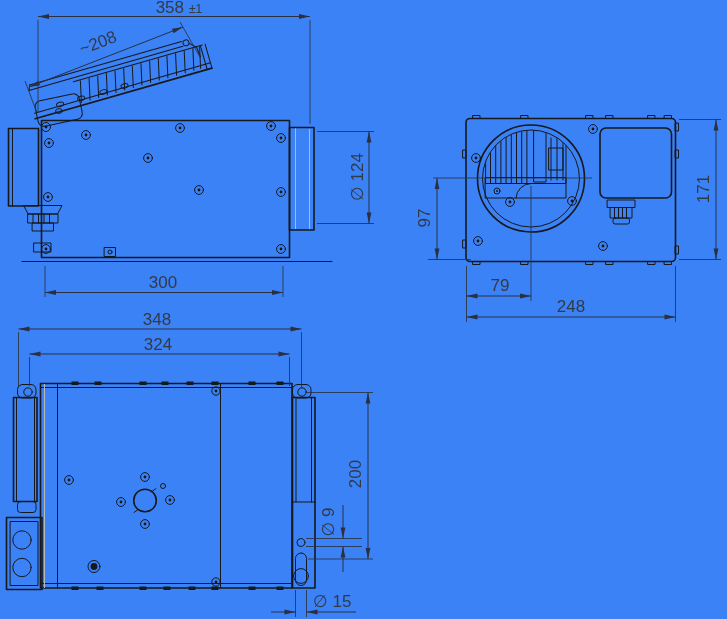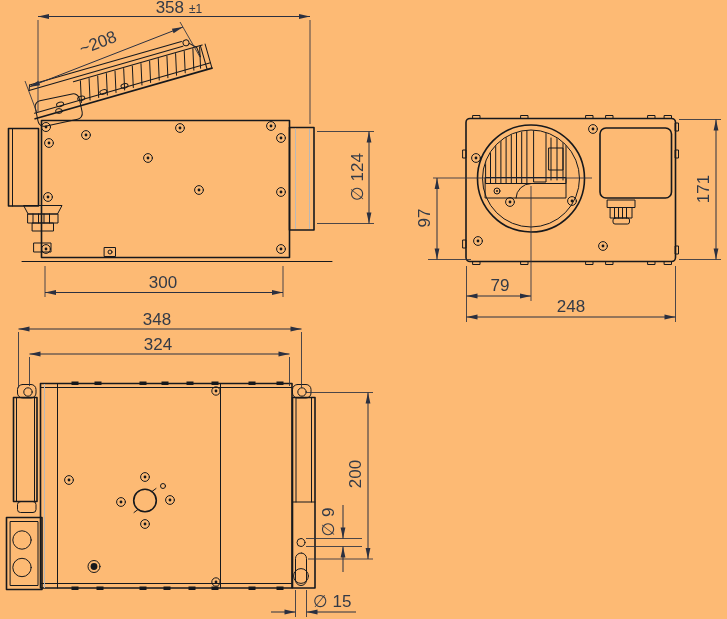--- a/index.html
+++ b/index.html
@@ -1,16 +1,16 @@
 <!DOCTYPE html>
 <html><head>
 <meta charset="utf-8">
 <style>
   html,body{margin:0;padding:0;background:#ffffff;}
-  .stage{position:relative;width:727px;height:619px;background:#fdba74;overflow:hidden;
+  .stage{position:relative;width:727px;height:619px;background:#3b82f6;overflow:hidden;
          font-family:"Liberation Sans","DejaVu Sans",sans-serif;}
   svg{position:absolute;left:0;top:0;}
   .part{stroke:#16181c;fill:none;stroke-width:1.6;stroke-linejoin:round;stroke-linecap:round;}
   .part2{stroke:#16181c;fill:none;stroke-width:1;stroke-linejoin:round;stroke-linecap:round;}
   .lite{stroke:#b8b8b8;fill:none;stroke-width:1;}
   .dimln{stroke:#2b3040;fill:none;stroke-width:1;}
   .extln{stroke:#2b3040;fill:none;stroke-width:.85;}
   .dimtxt{fill:#333a47;font-size:17px;font-family:"Liberation Sans","DejaVu Sans",sans-serif;}
   .dimtxt.sm{font-size:12px;}
   .screwdot{fill:#16181c;stroke:none;}

